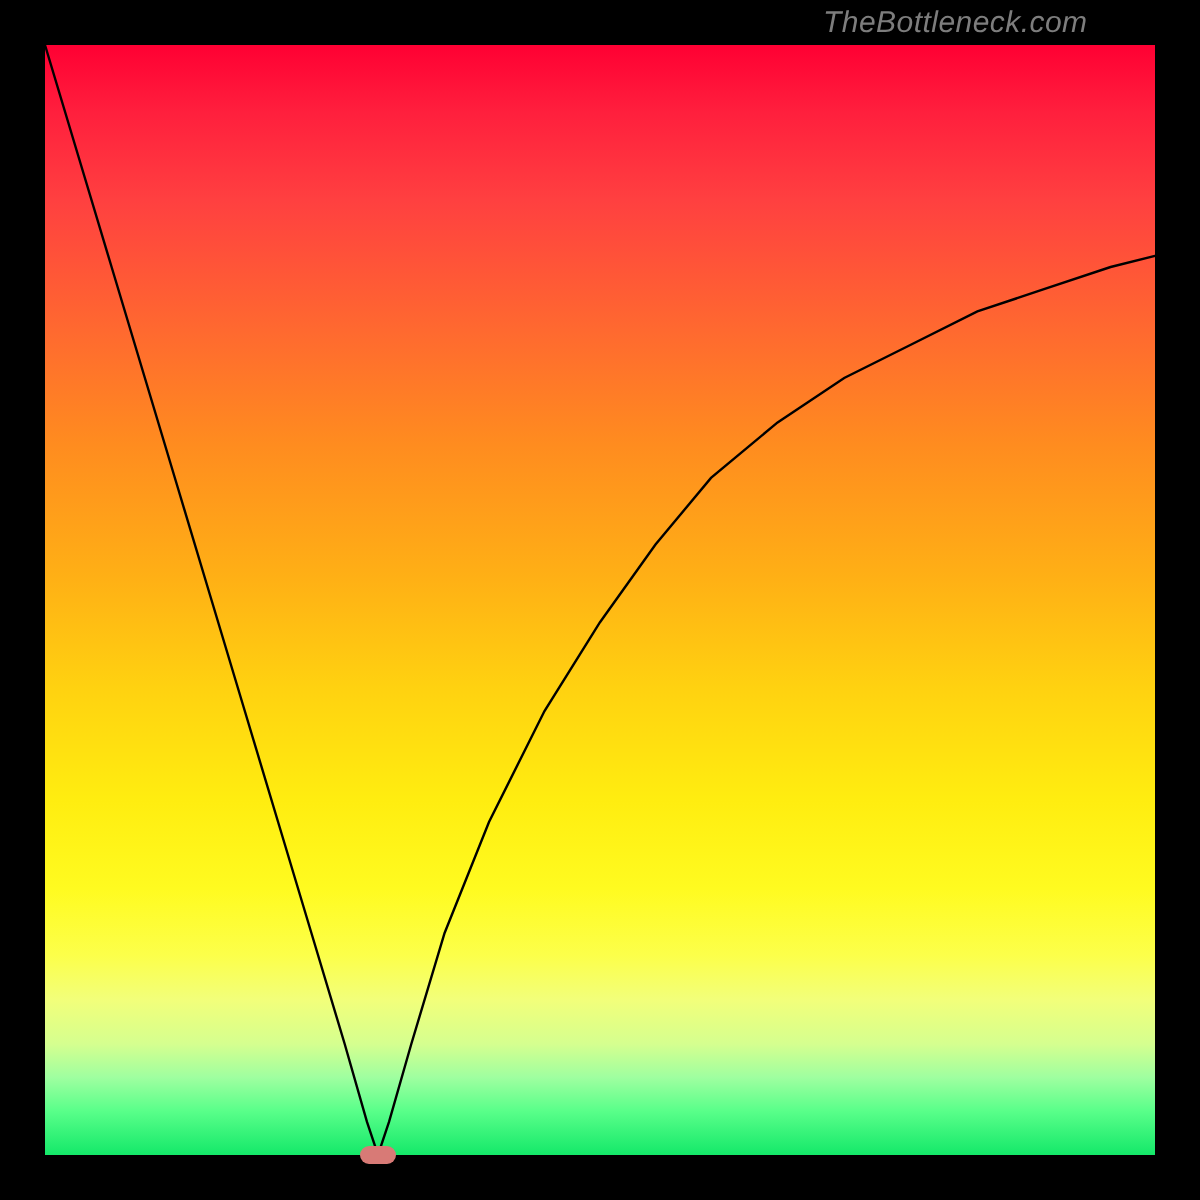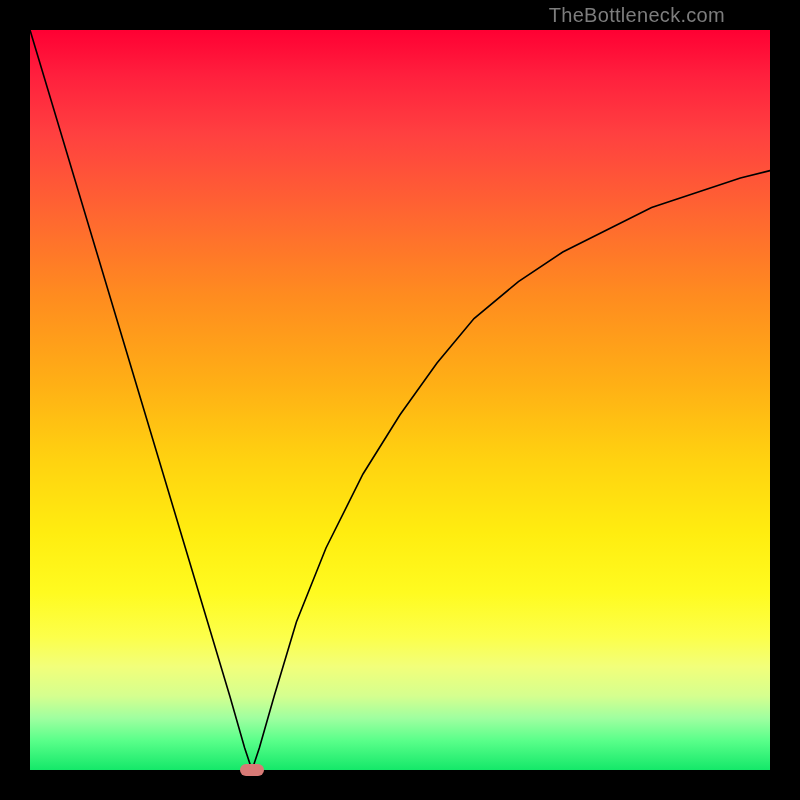--- a/index.html
+++ b/index.html
@@ -9,20 +9,21 @@
     height: 800px;
     background: #000;
     overflow: hidden;
     font-family: Arial, Helvetica, sans-serif;
   }
   .frame {
     position: relative;
     width: 733px;
     height: 800px;
     background: #000;
+    font-style: italic;
   }
   .plot {
     position: absolute;
     left: 30px;
     top: 30px;
     width: 740px;
     height: 740px;
     background: linear-gradient(
       to bottom,
       #ff0033 0%,

